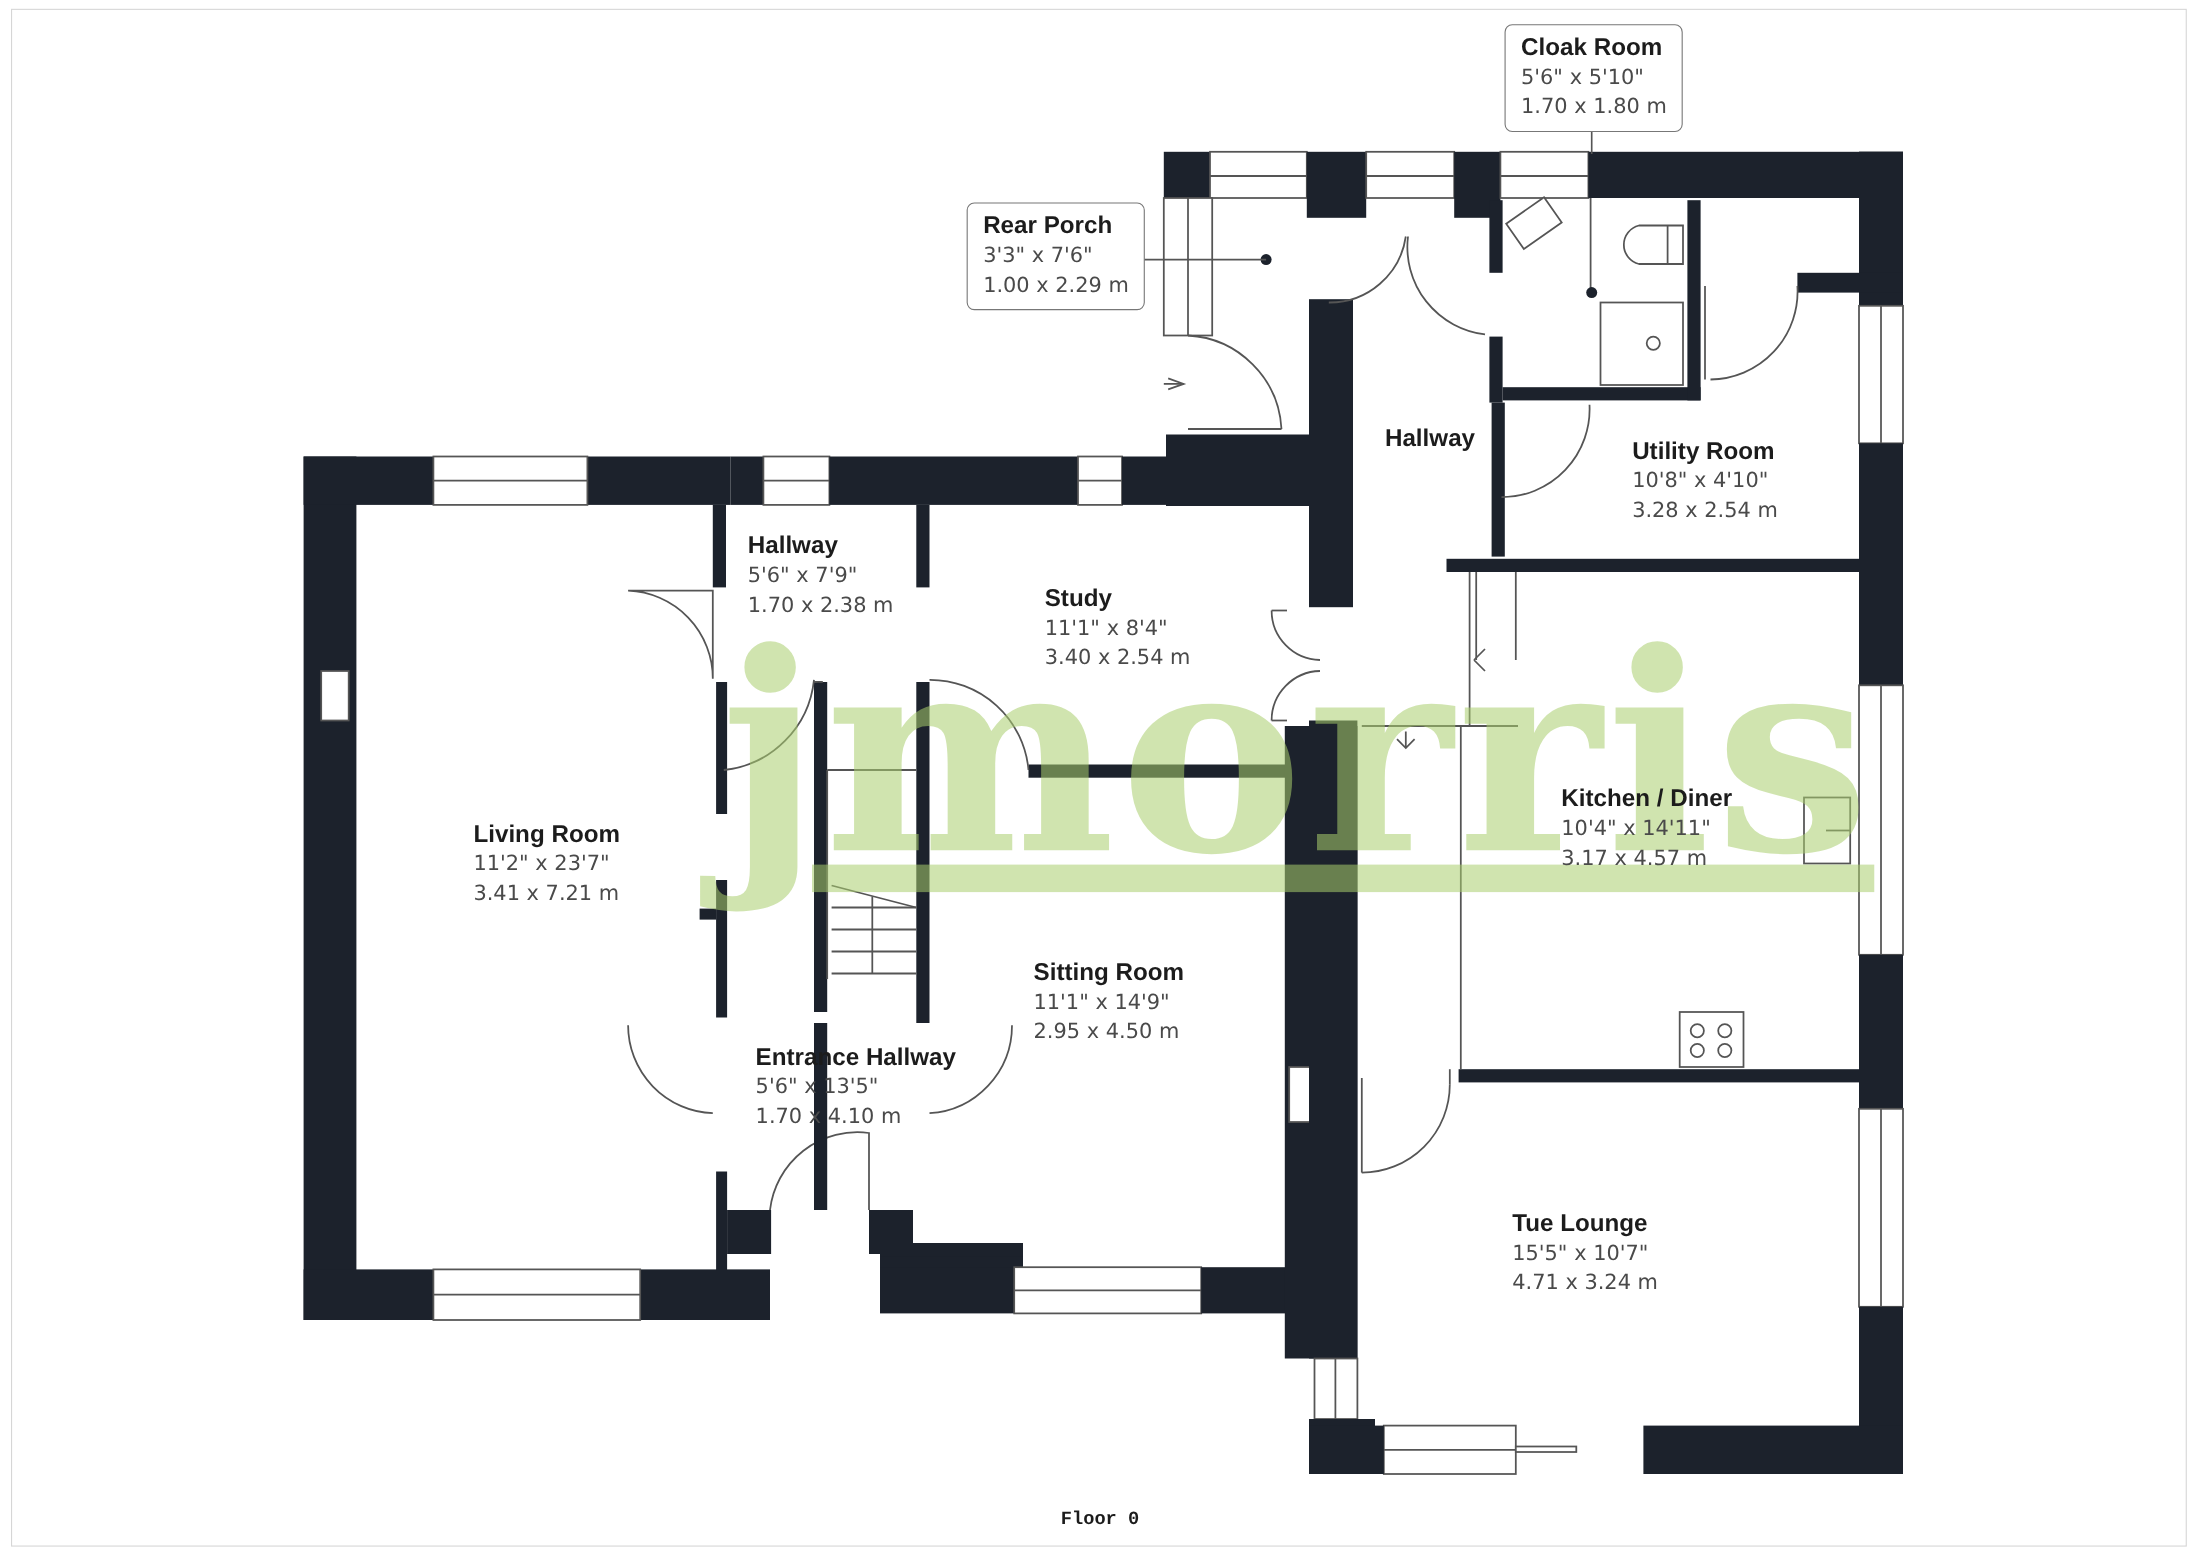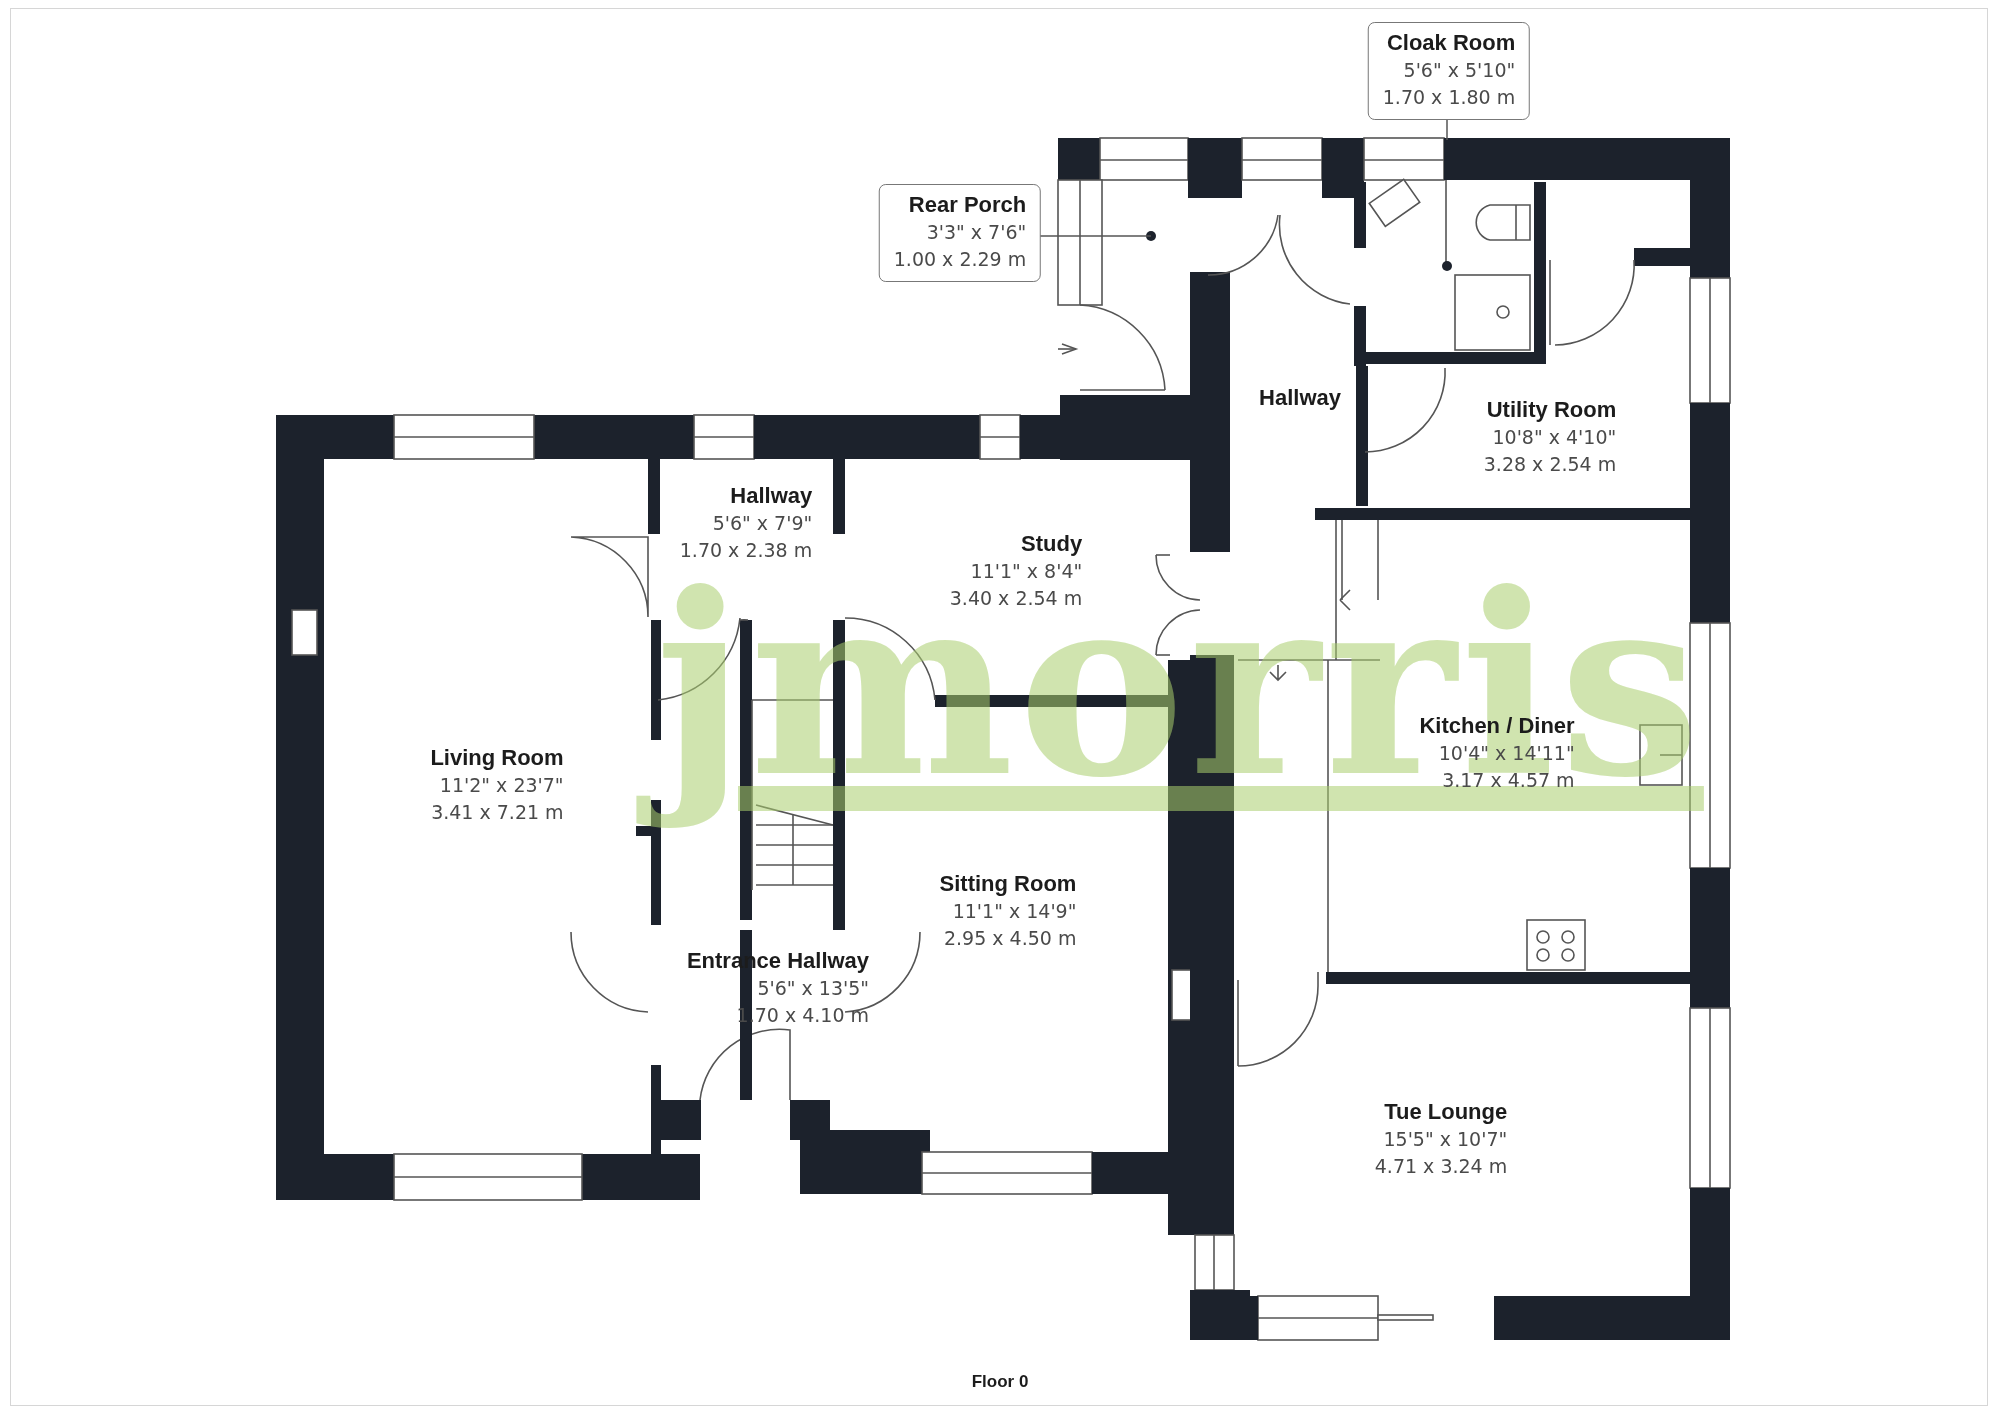--- a/index.html
+++ b/index.html
@@ -4,25 +4,25 @@
 <style>
   html, body { margin: 0; padding: 0; background: #ffffff; }
   body { width: 2000px; height: 1415px; position: relative; overflow: hidden; font-family: "DejaVu Sans", sans-serif; }
   .frame { position: absolute; left: 10px; top: 8px; width: 1978px; height: 1398px; border: 1px solid #d6d6d6; box-sizing: border-box; }
   svg.plan { position: absolute; left: 0; top: 0; width: 2000px; height: 1415px; }
   .wall { fill: #1c222c; }
   .line { fill: none; stroke: #555; stroke-width: 1.6; }
   .win { fill: #fff; stroke: #555; stroke-width: 1.6; }
   .fixture { fill: #fff; stroke: #555; stroke-width: 1.6; }
   .watermark { position: absolute; left: 655px; top: 560px; font-family: "DejaVu Serif", serif; font-size: 250px; font-weight: bold; color: rgba(170, 205, 110, 0.55); letter-spacing: 4px; line-height: 1; pointer-events: none; text-decoration: underline; }
-  .label { position: absolute; text-align: right; transform: translateX(-50%); white-space: nowrap; }
+  .label { position: absolute; text-align: left; transform: translateX(-50%); white-space: nowrap; }
   .label .name { font-family: "Liberation Sans", sans-serif; font-weight: bold; font-size: 22px; color: #1c1c1c; line-height: 28px; }
   .label .dim { font-family: "DejaVu Sans", sans-serif; font-size: 19px; color: #4a4a4a; line-height: 27px; }
   .label.boxed { background: #fff; border: 1.5px solid #777; border-radius: 7px; padding: 6px 14px 8px 14px; }
-  .floor-label { position: absolute; left: 1000px; top: 1372px; transform: translateX(-50%); font-family: Liberation Sans, sans-serif; font-weight: bold; font-size: 17px; color: #1c1c1c; }
+  .floor-label { position: absolute; left: 1000px; top: 1372px; transform: translateX(-50%); font-family: Liberation Mono, monospace; font-weight: bold; font-size: 17px; color: #1c1c1c; }
 </style>
 </head>
 <body>
 
 <div class="frame"></div>
 
 <svg class="plan" viewBox="0 0 2000 1415" xmlns="http://www.w3.org/2000/svg">
 
   <g>
     <rect class="wall" x="276" y="415" width="48" height="785"></rect>

